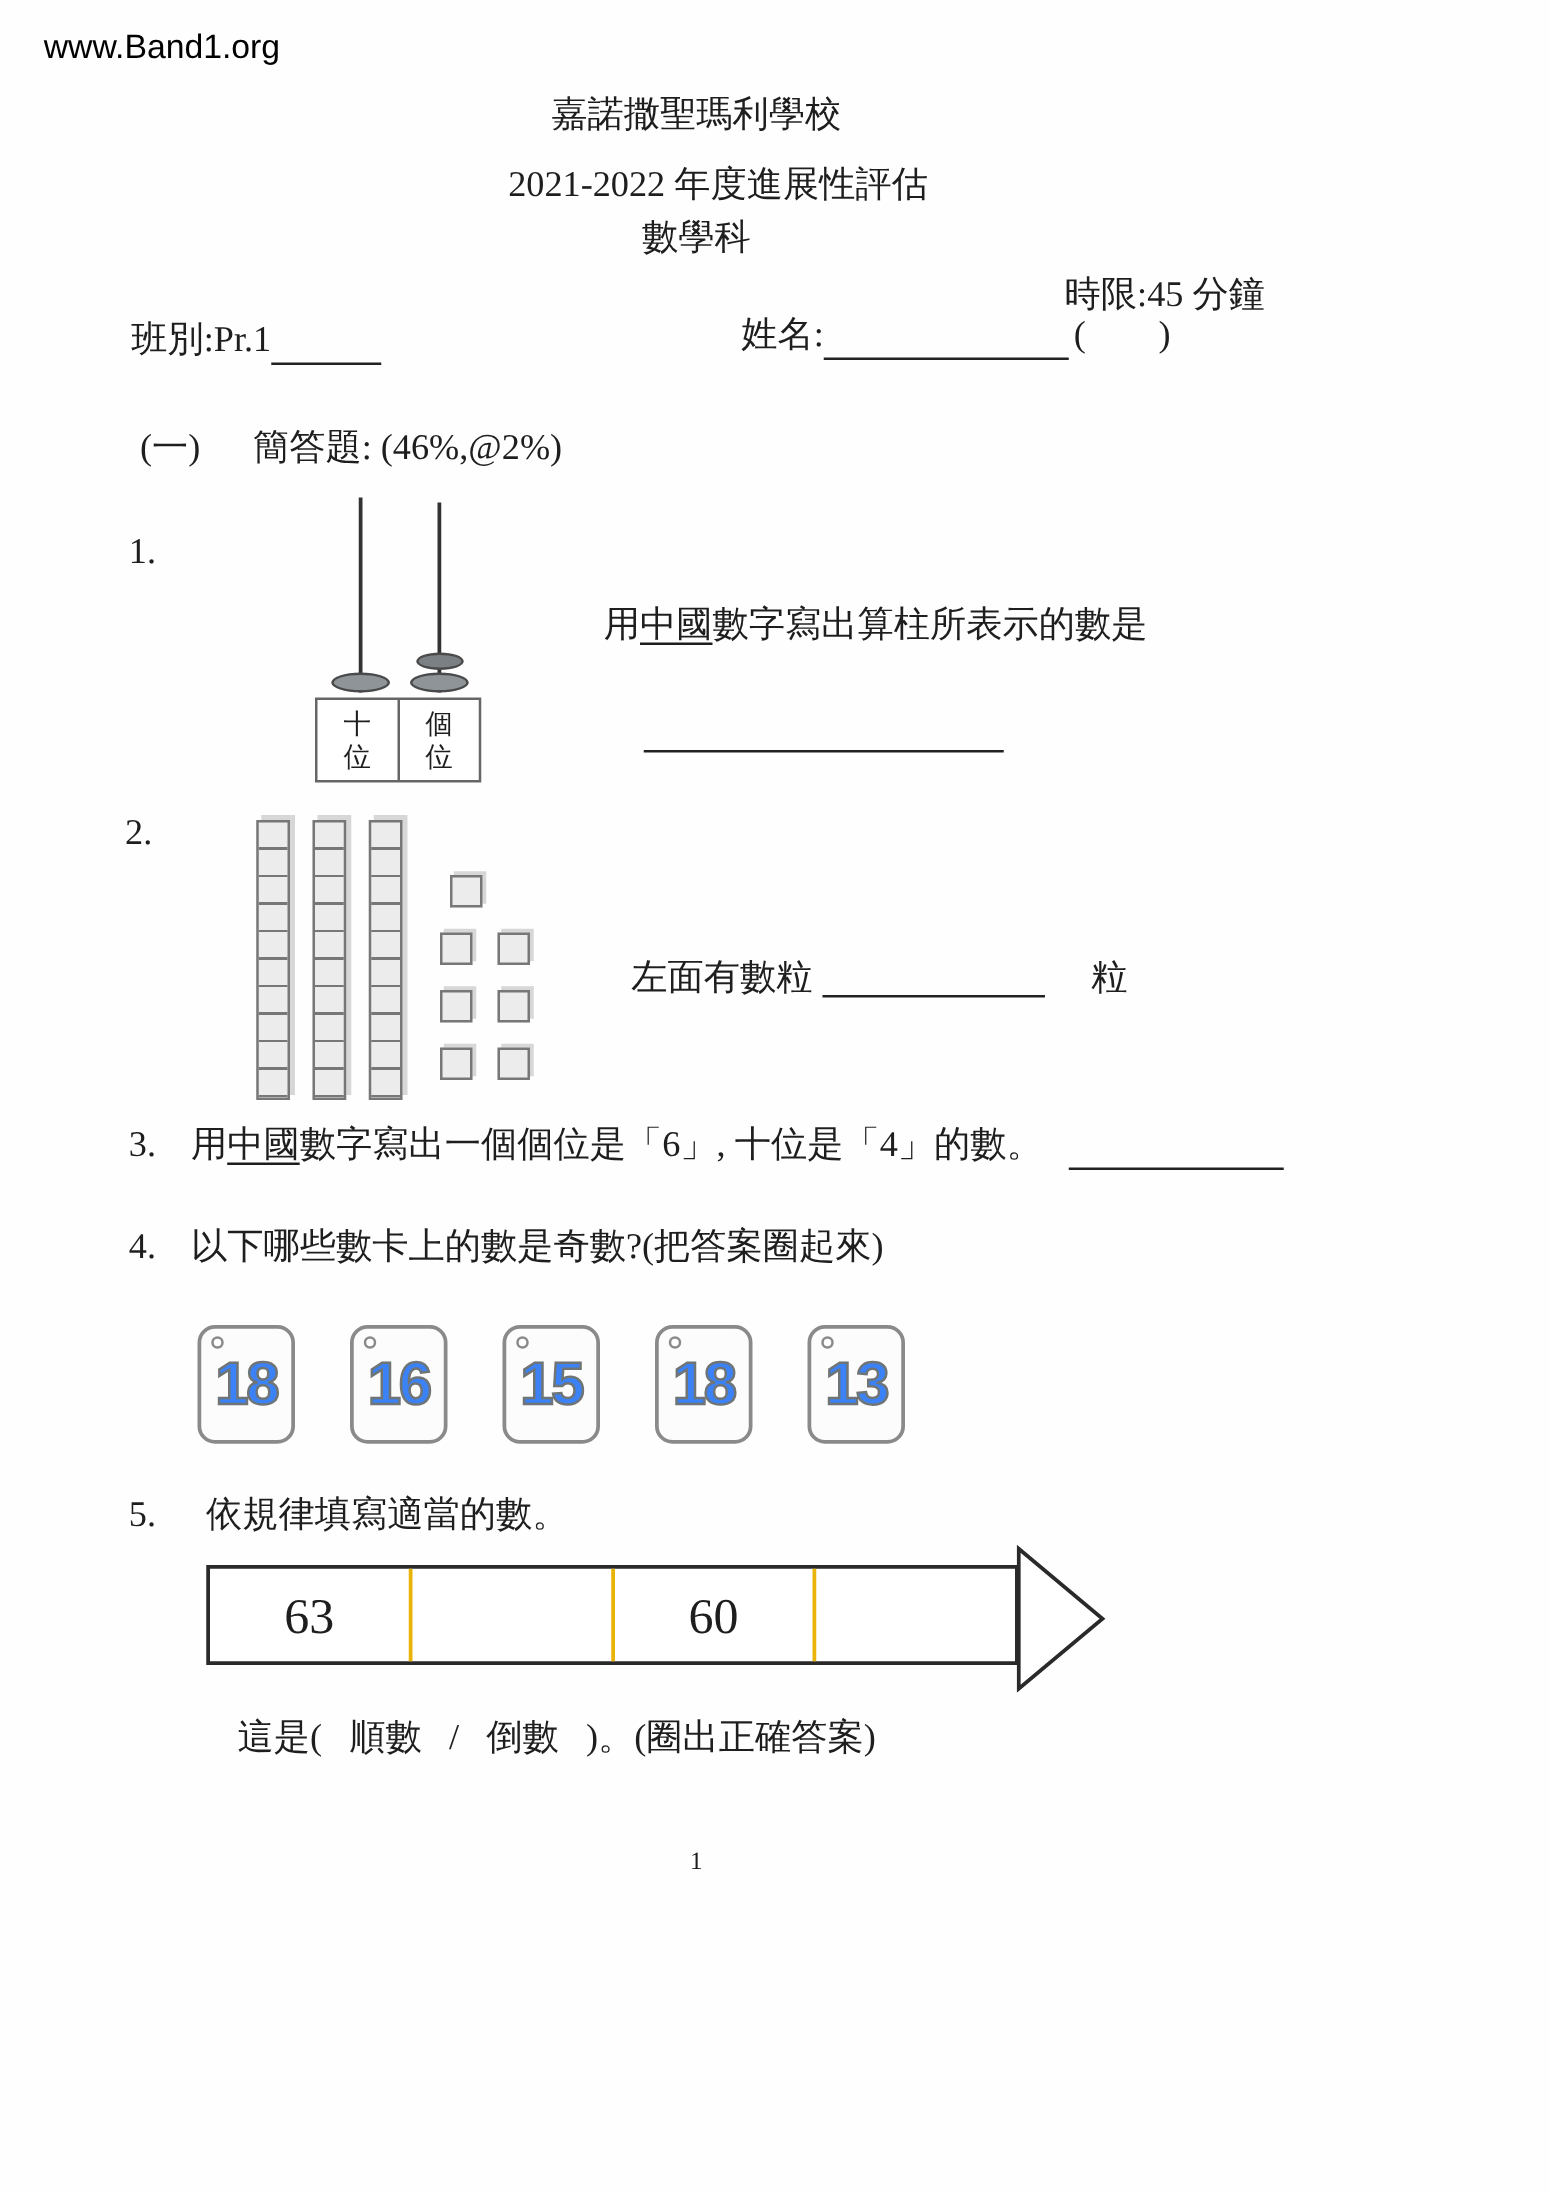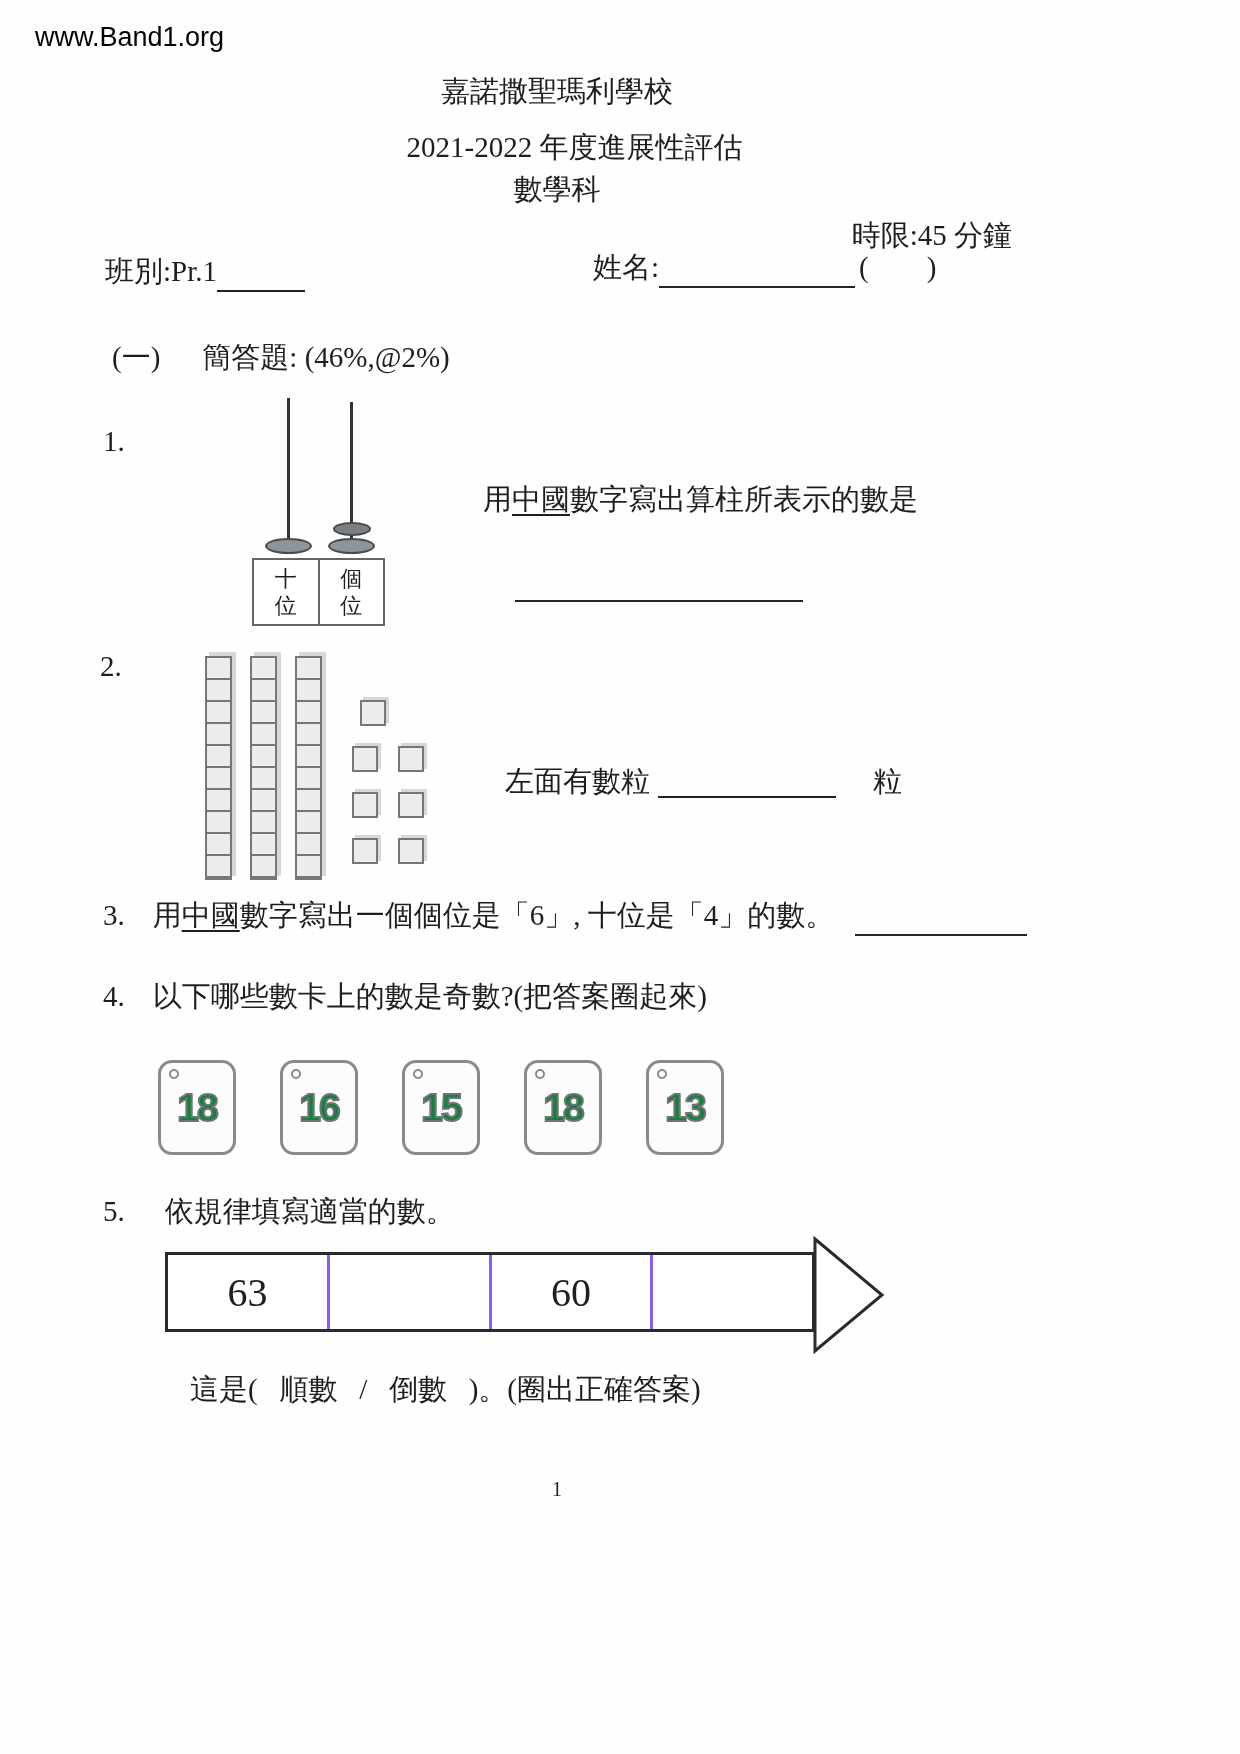--- a/index.html
+++ b/index.html
@@ -57,28 +57,28 @@
   .q2-unit { left:873px; top:762px; font-size:29px; }
   
   .q3-row { left:103px; top:896px; font-size:29px; }
   .q3-blank { left:855px; top:900px; width:172px; height:36px; }
   
   .q4-row { left:103px; top:977px; font-size:29px; }
   .cards { left:158px; top:1060px; display:flex; gap:44px; }
   .card { position:relative; width:78px; height:95px; border:3px solid #8a8a8a; border-radius:14px; background:#fcfcfc; display:flex; align-items:center; justify-content:center; }
   .card-hole { position:absolute; top:6px; left:8px; width:10px; height:10px; border:2px solid #8a8a8a; border-radius:50%; background:#fff; }
   .card-num {
-    font-family:"Liberation Sans","DejaVu Sans",sans-serif; font-size:39px; font-weight:bold;
-    color:#15803d; -webkit-text-stroke:2px #6f7577; letter-spacing:-2px;
+    font-family:"Liberation Sans","DejaVu Sans",sans-serif; font-size:48px; font-weight:bold;
+    color:#3b82f6; -webkit-text-stroke:2px #6f7577; letter-spacing:-2px;
   }
   
   .q5-row { left:103px; top:1192px; font-size:29px; }
   .q5-row .qnum-gap { margin-right:40px; }
   .strip { left:165px; top:1252px; width:650px; height:80px; border:3px solid #2a2a2a; display:flex; background:#fff; }
-  .strip-cell { flex:1; border-right:3px solid #8b5cf6; display:flex; align-items:center; justify-content:center; font-size:40px; }
+  .strip-cell { flex:1; border-right:3px solid #eab308; display:flex; align-items:center; justify-content:center; font-size:40px; }
   .strip-cell:last-child { border-right:none; }
   .arrow-svg { left:813px; top:1236px; }
   .q5-footer { left:190px; top:1370px; font-size:29px; }
   .page-num { left:0; top:1478px; width:1114px; text-align:center; font-size:20px; }
 </style>
 </head>
 <body>
 
 <div class="page">
 

